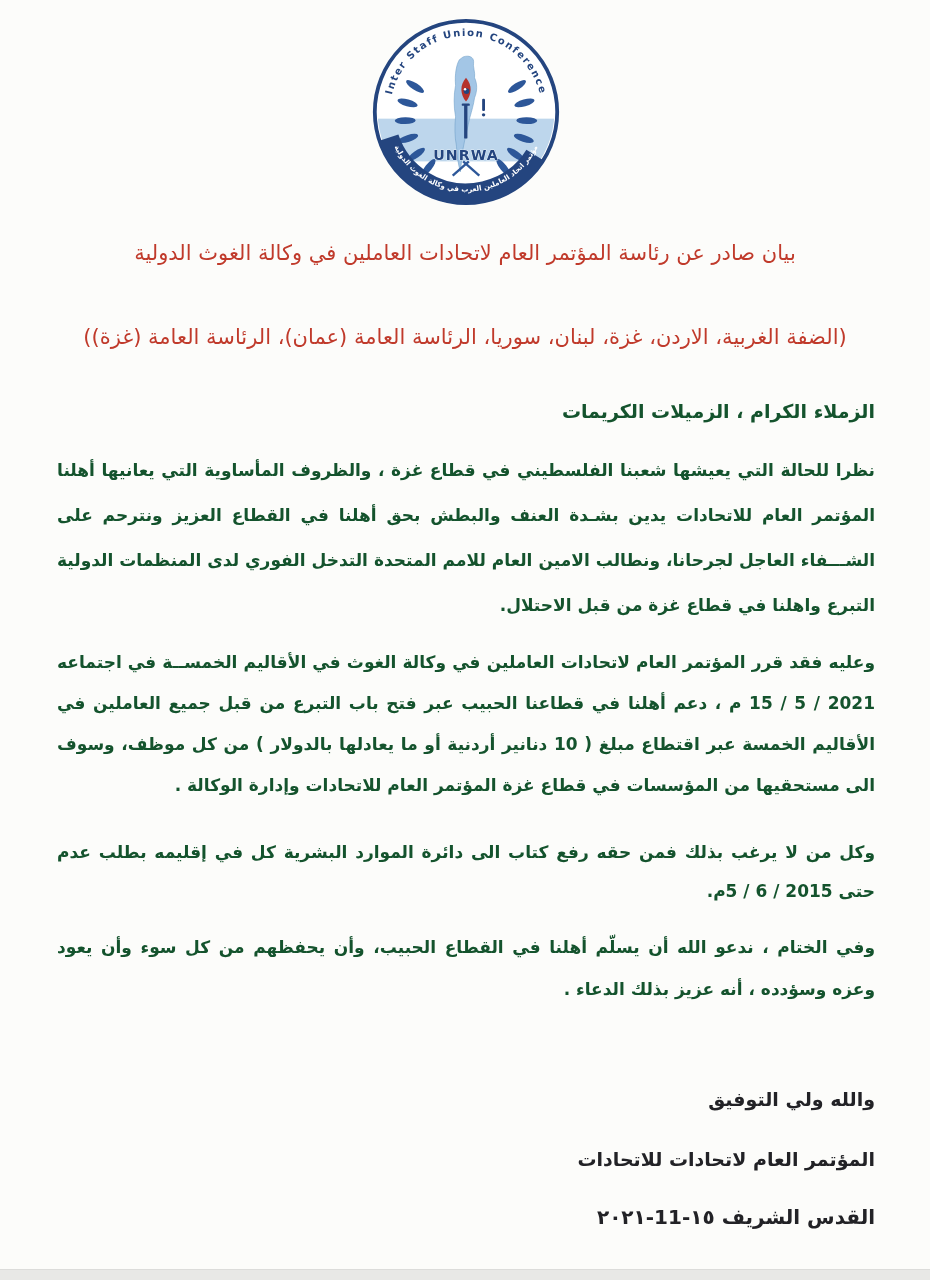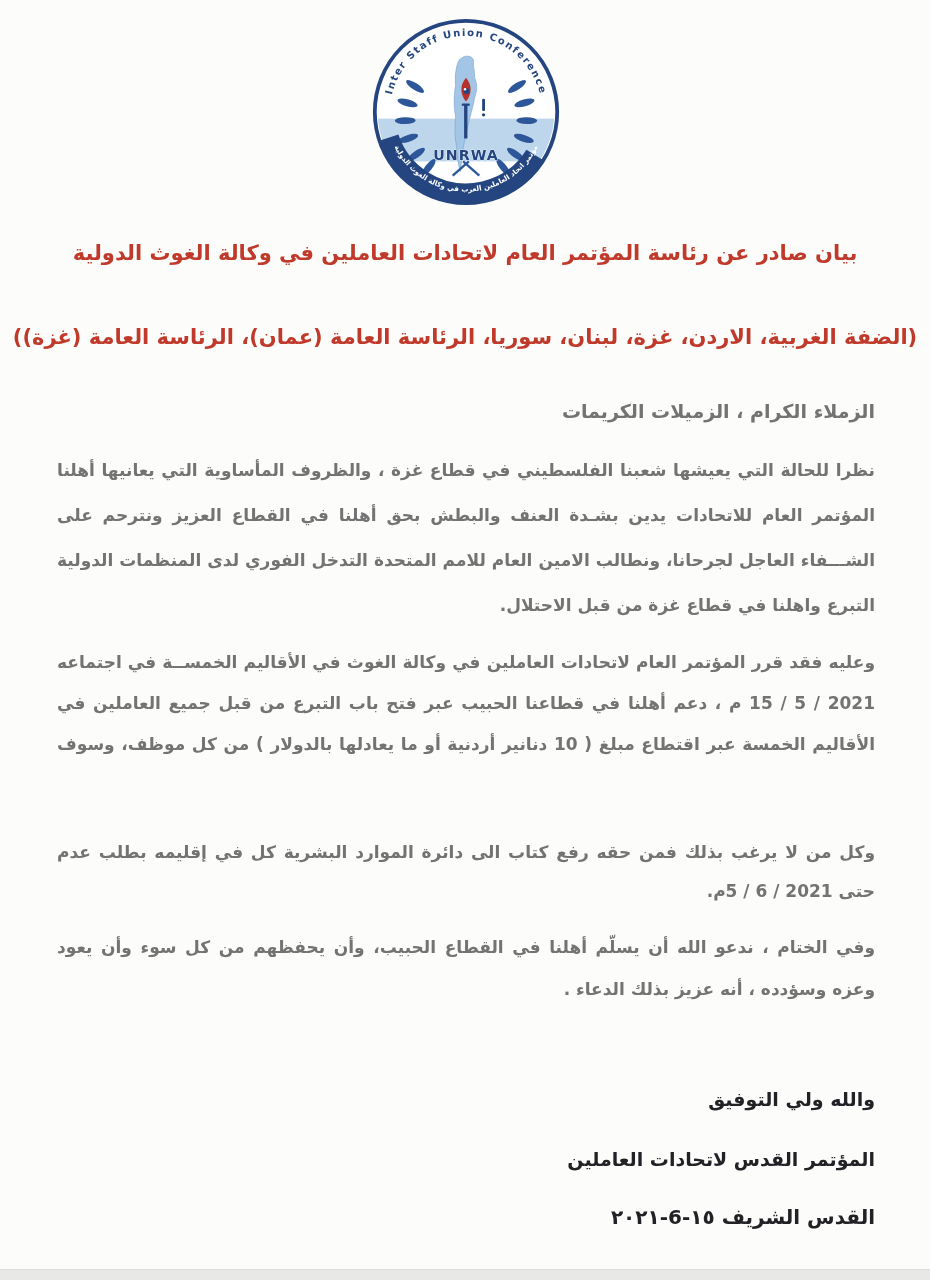--- a/index.html
+++ b/index.html
@@ -12,30 +12,30 @@
   .page{
     position:relative;width:930px;height:1280px;
     background:#fcfcfa;
   }
   
   .logo-wrap{position:absolute;left:371px;top:14px;width:190px;height:196px;}
   
   .title-line{
     position:absolute;left:0;width:930px;
     direction:rtl;text-align:center;
-    font-weight:700;font-size:21px;line-height:34px;
+    font-weight:400;font-size:21px;line-height:34px;
     color:#c03a2b;
     letter-spacing:0px;
   }
   .title-1{top:236px;}
   .title-2{top:320px;}
   
   .rtl-block{
     position:absolute;left:57px;width:818px;
-    direction:rtl;color:#737373;font-weight:700;
+    direction:rtl;color:#14532d;font-weight:700;
   }
   .salutation{
     top:396px;font-size:19px;line-height:30px;text-align:right;
   }
   .para .line{
     direction:rtl;
     text-align:justify;
     text-align-last:justify;
     white-space:normal;
     overflow:hidden;
@@ -173,30 +173,31 @@
     <div class="line">نظرا للحالة التي يعيشها شعبنا الفلسطيني في قطاع غزة ، والظروف المأساوية التي يعانيها أهلنا في القطاع الحبيب ، فإن</div>
     <div class="line">المؤتمر العام للاتحادات يدين بشـدة العنف والبطش بحق أهلنا في القطاع العزيز ونترحم على شــهداؤنا الابرار ونســأل الله</div>
     <div class="line">الشـــفاء العاجل لجرحانا، ونطالب الامين العام للامم المتحدة التدخل الفوري لدى المنظمات الدولية لايقاف المجازر بحق</div>
     <div class="line short">التبرع واهلنا في قطاع غزة من قبل الاحتلال.</div>
   </div>
 
   <div class="rtl-block para p2">
     <div class="line">وعليه فقد قرر المؤتمر العام لاتحادات العاملين في وكالة الغوث في الأقاليم الخمســة في اجتماعه اليوم الســبت الموافق</div>
     <div class="line">⁦15 / 5 / 2021⁩ م ، دعم أهلنا في قطاعنا الحبيب عبر فتح باب التبرع من قبل جميع العاملين في وكالة الغوث في</div>
     <div class="line">الأقاليم الخمسة عبر اقتطاع مبلغ ( ⁦10⁩ دنانير أردنية أو ما يعادلها بالدولار ) من كل موظف، وسوف يشرف على ايصالها</div>
+    <div class="line short">الى مستحقيها من المؤسسات في قطاع غزة المؤتمر العام للاتحادات وإدارة الوكالة .</div>
   </div>
 
   <div class="rtl-block para p3">
     <div class="line">وكل من لا يرغب بذلك فمن حقه رفع كتاب الى دائرة الموارد البشرية كل في إقليمه بطلب عدم الاقتطاع من راتبه خلال الفترة</div>
-    <div class="line short">حتى ⁦5 / 6 / 2021⁩م.</div>
+    <div class="line short">حتى ⁦5 / 6 / 2015⁩م.</div>
   </div>
 
   <div class="rtl-block para p4">
     <div class="line">وفي الختام ، ندعو الله أن يسلّم أهلنا في القطاع الحبيب، وأن يحفظهم من كل سوء وأن يعود القطاع إلى إشراقه وضيائه،</div>
     <div class="line short">وعزه وسؤدده ، أنه عزيز بذلك الدعاء .</div>
   </div>
 
   <div class="closing-line closing-1">والله ولي التوفيق</div>
-  <div class="closing-line closing-2">المؤتمر القدس لاتحادات العاملين</div>
-  <div class="closing-line closing-3">القدس الشريف ١٥-6-٢٠٢١</div>
+  <div class="closing-line closing-2">المؤتمر العام لاتحادات للاتحادات</div>
+  <div class="closing-line closing-3">القدس الشريف ١٥-11-٢٠٢١</div>
 
   <div class="scan-strip"></div>
 </div>
 
 </body></html>

